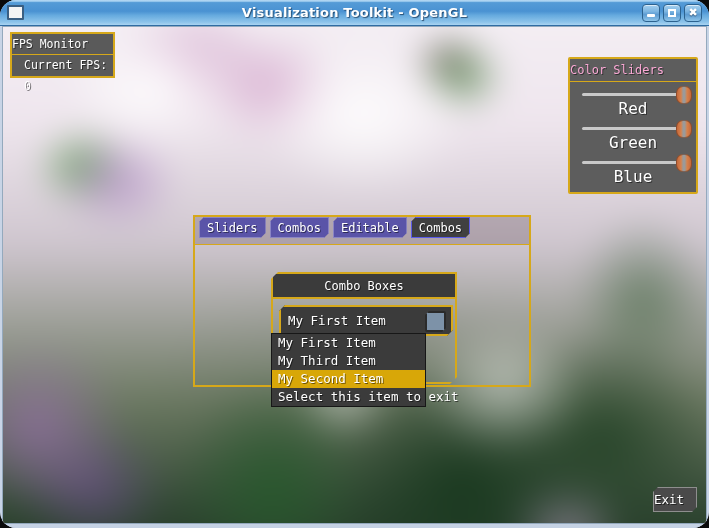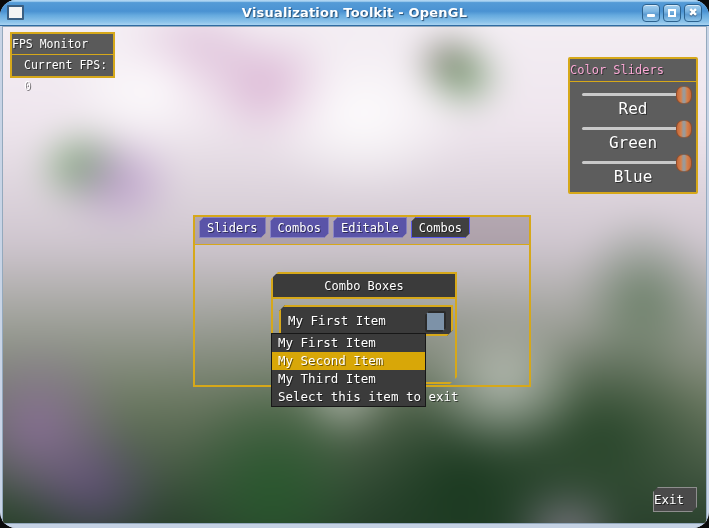--- a/index.html
+++ b/index.html
@@ -499,22 +499,22 @@
           <div id="combo-closed">
             <div id="combo-selected-text">My First Item</div>
             <div id="combo-drop-button"></div>
           </div>
         </div>
       </div>
     </div>
 
     <div id="combo-dropdown">
       <div class="combo-item">My First Item</div>
+      <div class="combo-item">My Third Item</div>
       <div class="combo-item highlighted">My Second Item</div>
-      <div class="combo-item">My Third Item</div>
       <div class="combo-item">Select this item to exit</div>
     </div>
 
     <div id="exit-button">Exit</div>
   </div>
 
   <div id="window-bottom"></div>
 </div>
 
 </body></html>

